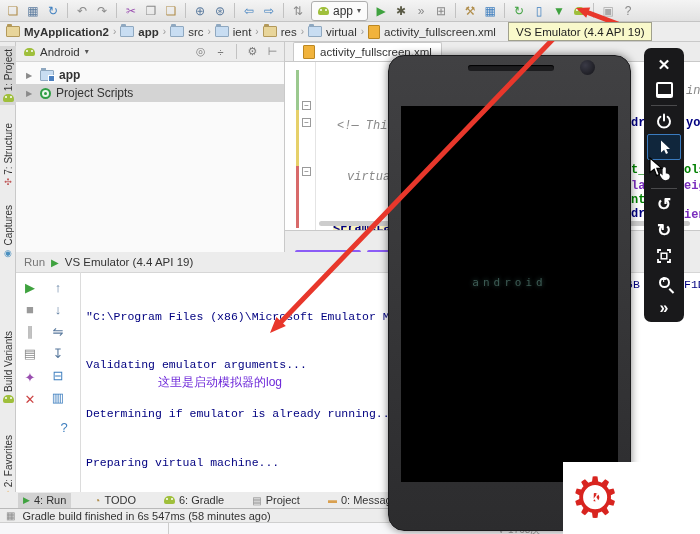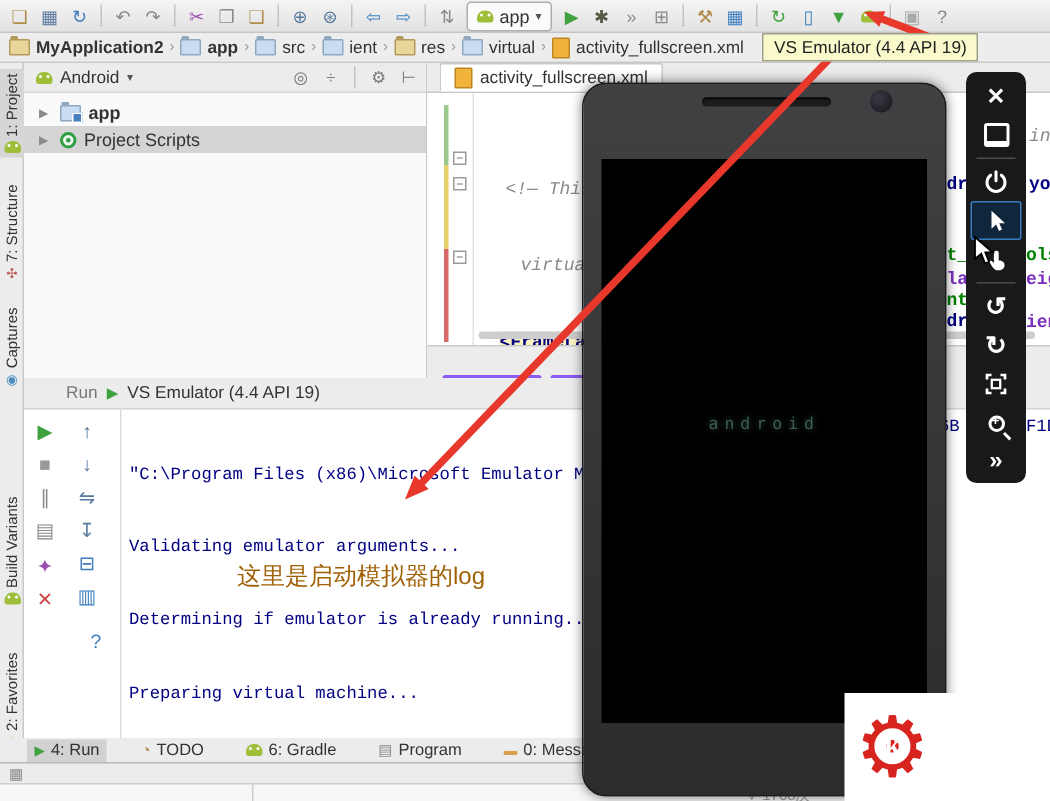--- a/index.html
+++ b/index.html
@@ -73,27 +73,27 @@
   .hsb{position:absolute;left:34px;right:10px;bottom:4px;height:5px;background:#cdcdcd;border-radius:3px;}
   .design-bar{position:absolute;left:0;bottom:0;right:0;height:22px;background:#ececec;border-top:1px solid #c9c9c9;
     display:flex;align-items:center;gap:6px;padding-left:10px;box-sizing:border-box;}
   .dt-btn{border:5px solid #8b5cf6;border-radius:2px;font-size:11.5px;padding:1px 10px;background:#d8d8d8;margin-top:40px;}
   .dt-btn.on{background:#fdfdfd;}
   .ed-frag{position:absolute;font-family:"Liberation Mono","DejaVu Sans Mono",monospace;font-size:12px;z-index:5;white-space:pre;}
   
   .console{position:absolute;left:16px;top:252px;right:0;height:240px;background:#fff;box-sizing:border-box;}
   .con-head{height:20px;background:#ececec;border-bottom:1px solid #d6d6d6;display:flex;align-items:center;gap:6px;
     padding-left:8px;font-size:11.5px;color:#333;}
-  .con-head .runword{color:#777;margin-left:20px;}
+  .con-head .runword{color:#777;}
   .con-tools{position:absolute;left:0;top:20px;bottom:0;width:64px;border-right:1px solid #dcdcdc;}
   .ct{position:absolute;width:20px;height:18px;display:flex;align-items:center;justify-content:center;font-size:13px;}
   .con-out{position:absolute;left:70px;top:24px;right:0;font-family:"Liberation Mono","DejaVu Sans Mono",monospace;
     font-size:11.5px;line-height:16.3px;color:#000080;white-space:pre;}
   .con-frag{position:absolute;font-family:"Liberation Mono","DejaVu Sans Mono",monospace;font-size:11.5px;color:#000080;z-index:5;}
-  .annotation{position:absolute;left:158px;top:374px;font-size:16px;color:#a16207;z-index:6;
+  .annotation{position:absolute;left:158px;top:374px;font-size:12px;color:#6d28d9;z-index:6;
     font-family:"Liberation Sans",sans-serif;}
   
   .tabsbar{position:absolute;left:0;top:492px;width:700px;height:16px;background:#ececec;display:flex;
     align-items:center;gap:18px;padding-left:18px;box-sizing:border-box;font-size:11px;}
   .btab{display:inline-flex;align-items:center;gap:4px;padding:0 5px;height:15px;}
   .btab.sel{background:#d2d2d2;}
   .statusbar{position:absolute;left:0;top:508px;width:700px;height:14px;background:#ececec;border-top:1px solid #b9b9b9;
     display:flex;align-items:center;gap:7px;padding-left:6px;box-sizing:border-box;font-size:11px;color:#333;}
   .bottomstrip{position:absolute;left:0;top:522px;width:700px;height:12px;background:#f7f7f9;border-top:1px solid #cfcfcf;box-sizing:border-box;}
   .strip-frag{position:absolute;left:497px;top:0px;font-size:10px;color:#999;}
@@ -358,30 +358,31 @@
     <span class="btab">
       <span class="ic-amber" style="font-size:10px;">◔</span>
       <span>TODO</span>
       </span>
     <span class="btab">
       <span class="droid"></span>
       <span>6: Gradle</span>
       </span>
     <span class="btab">
       <span class="ic-gray" style="font-size:10px;">▤</span>
-      <span>Program</span>
+      <span>Project</span>
       </span>
     <span class="btab">
       <span style="color:#d9a050;font-size:9px;">▬</span>
       <span>0: Messages</span>
       </span>
   </div>
 
   <div class="statusbar">
     <span class="ic-gray" style="font-size:10px;">▦</span>
+    <span>Gradle build finished in 6s 547ms (58 minutes ago)</span>
   </div>
 
   <div class="bottomstrip">
     <span class="strip-line"></span>
     <span class="strip-frag">∨ 1768次</span>
   </div>
 
   <div class="phone">
     <div class="ph-speaker"></div>
     <div class="ph-cam"></div>

